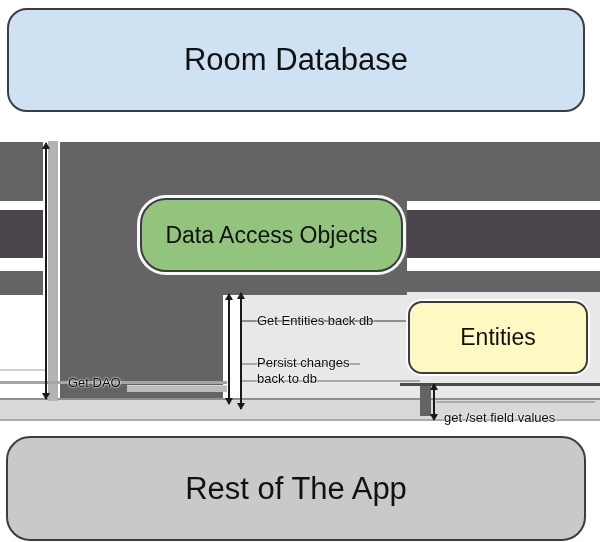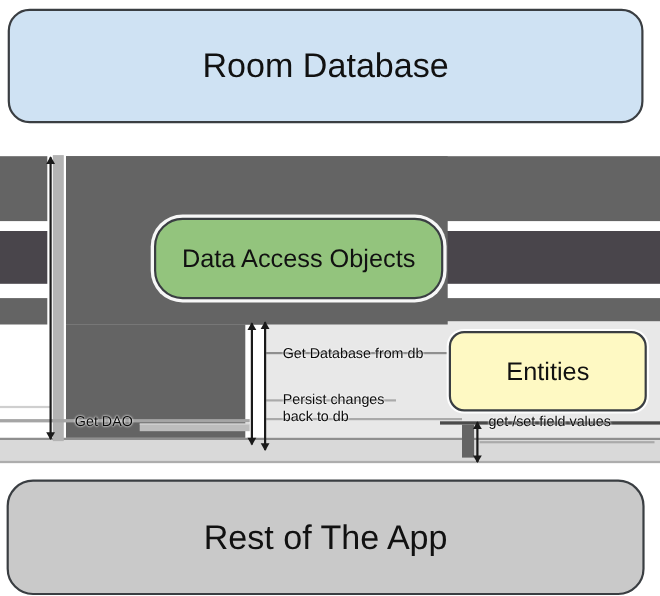--- a/index.html
+++ b/index.html
@@ -60,21 +60,21 @@
   .l-pers1{left:242px;top:363px;width:118px;height:2px;background:#aaaaaa;}
   .l-pers2{left:242px;top:380px;width:178px;height:2px;background:#aaaaaa;}
   .l-getset{left:436px;top:401px;width:159px;height:2px;background:#aaaaaa;}
 
   
   .lbl{position:absolute;font-size:13px;color:#0b0b0b;z-index:8;line-height:16px;
        text-shadow:0 0 2px #ffffff,0 0 2px rgba(255,255,255,.85);}
   .lbl-getdao{left:68px;top:375px;}
   .lbl-getent{left:257px;top:313px;}
   .lbl-persist{left:257px;top:355px;width:98px;}
-  .lbl-getset{left:444px;top:375px;text-align:right;}
+  .lbl-getset{left:444px;top:410px;text-align:right;}
 </style>
 </head>
 <body>
 
 <div id="canvas">
 
   <div class="abs band band-top"></div>
   <div class="abs band band-dark"></div>
   <div class="abs band band-lower"></div>
 
@@ -110,17 +110,17 @@
     <span>Data Access Objects</span>
   </div>
   <div class="node node-entities">
     <span>Entities</span>
   </div>
   <div class="node node-rest">
     <span>Rest of The App</span>
   </div>
 
   <div class="lbl lbl-getdao">Get DAO</div>
-  <div class="lbl lbl-getent">Get Database from db</div>
+  <div class="lbl lbl-getent">Get Entities back db</div>
   <div class="lbl lbl-persist">Persist changes back to db</div>
   <div class="lbl lbl-getset">get /set field values</div>
 
 </div>
 
 </body></html>

